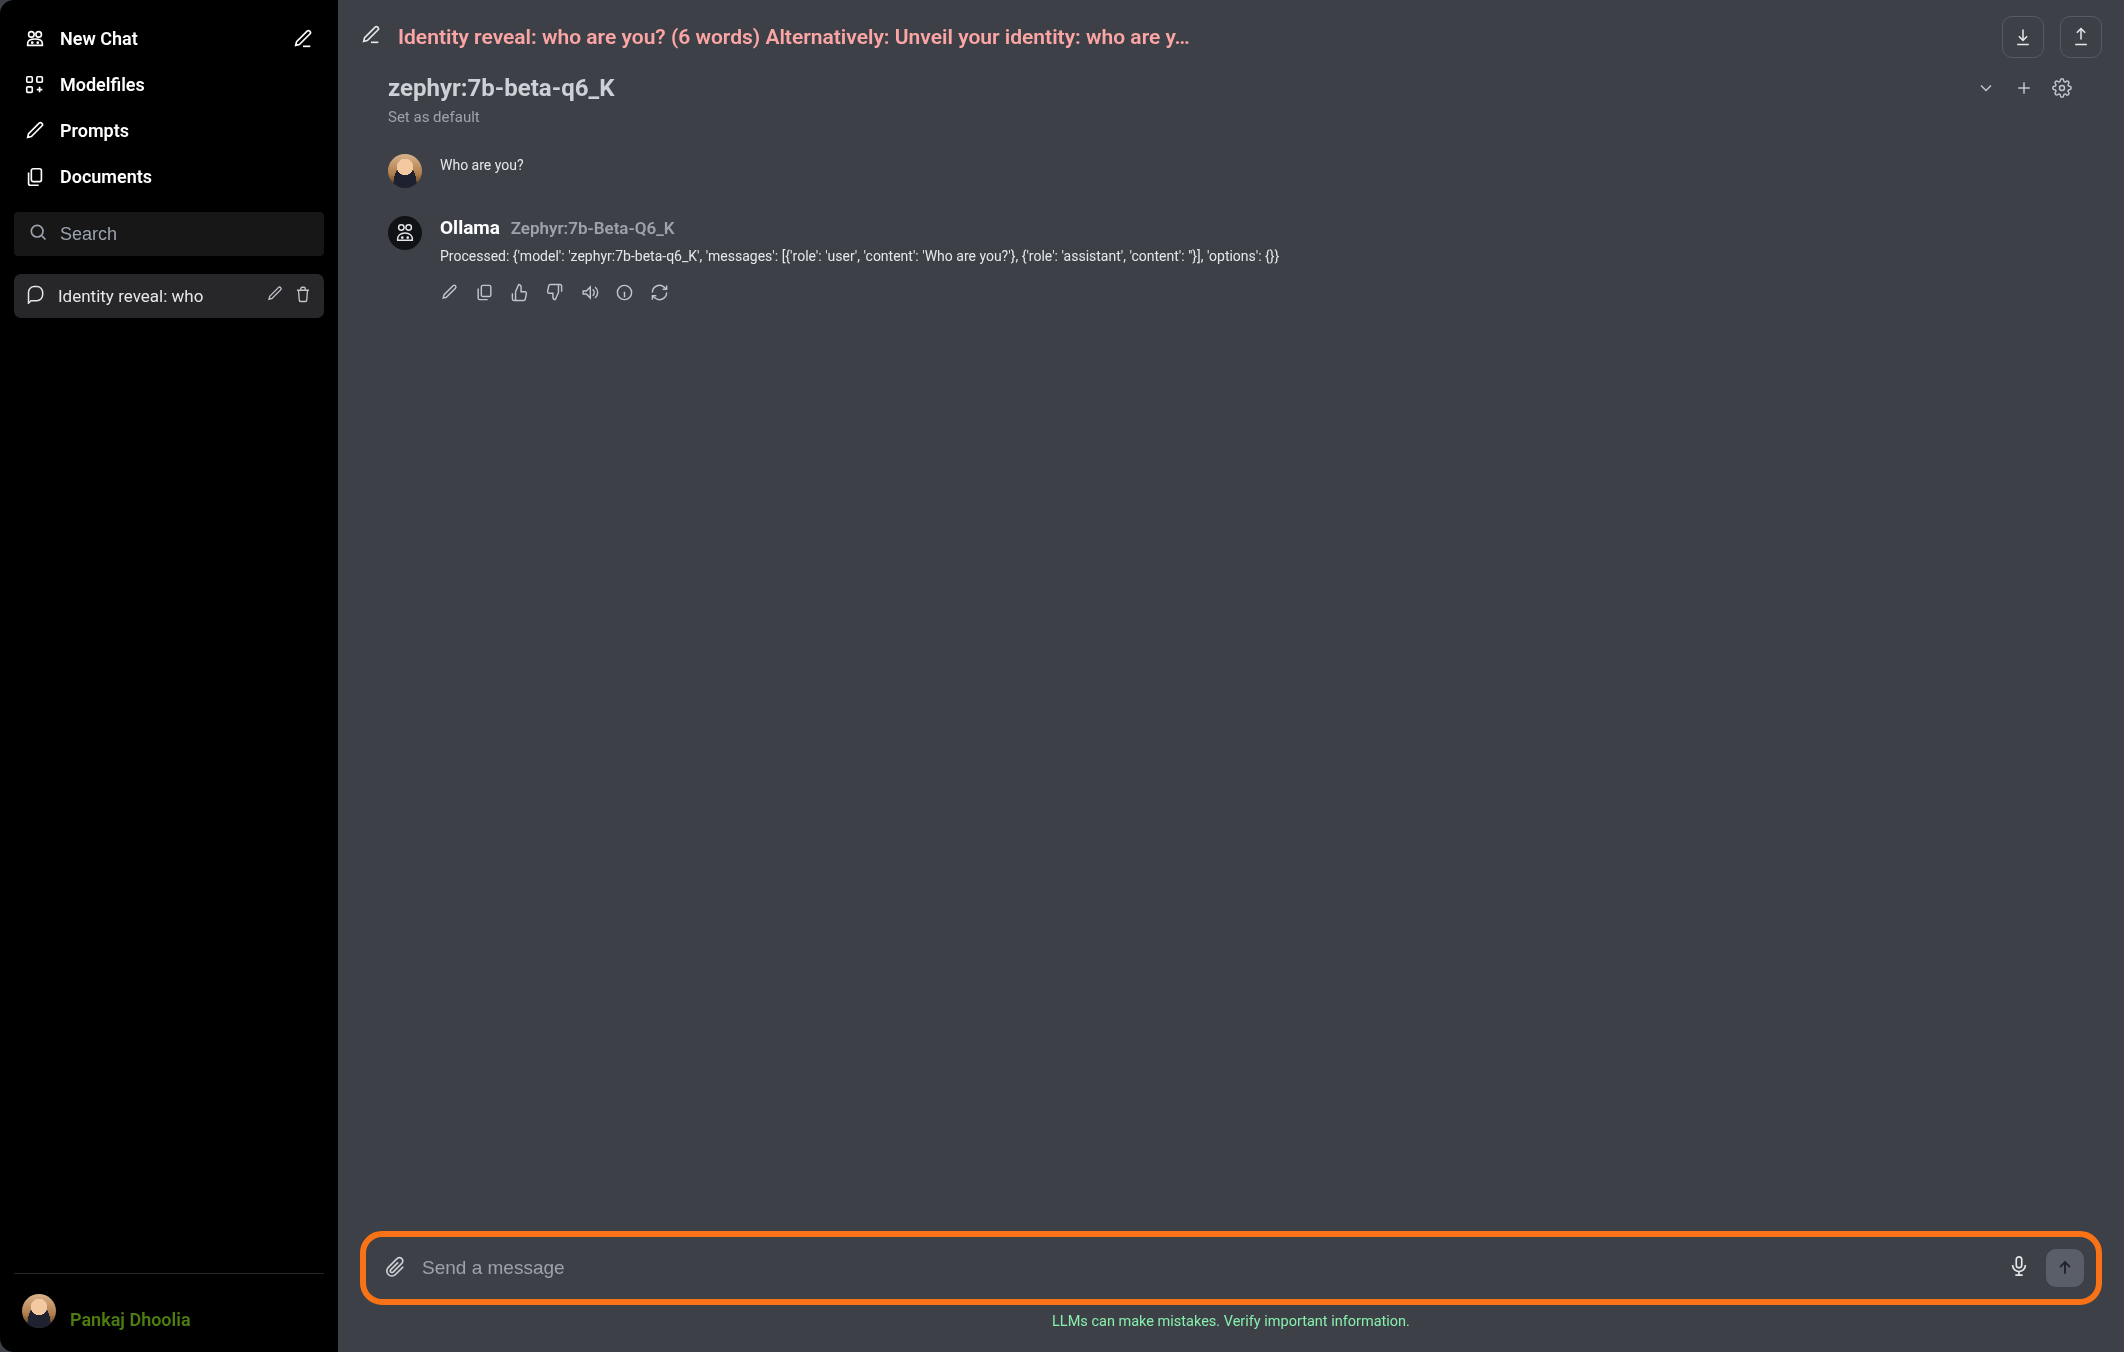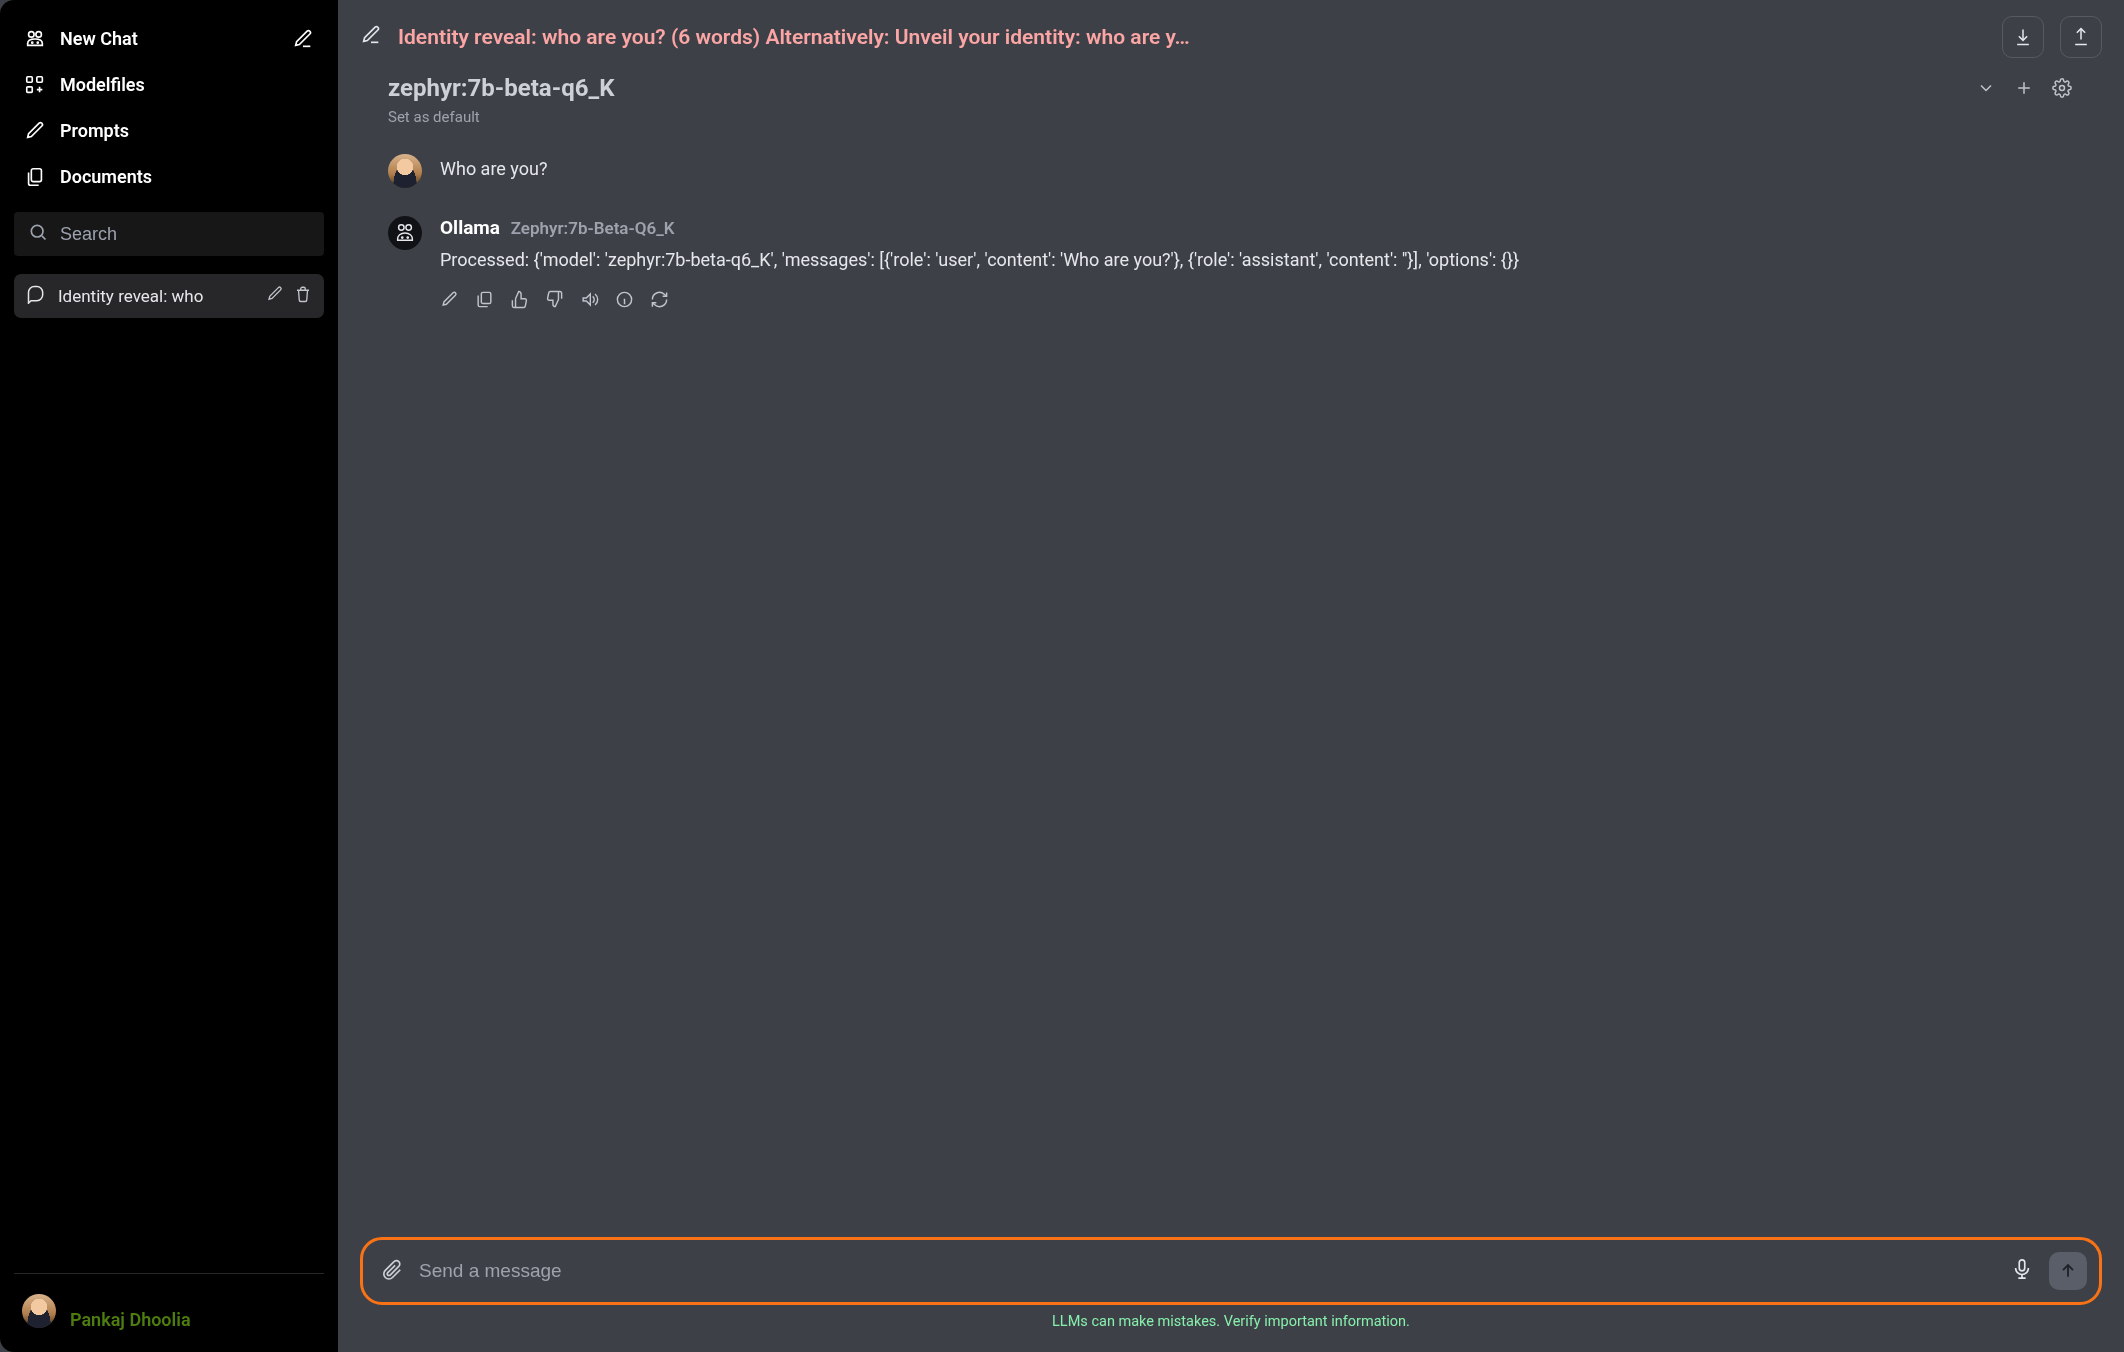--- a/index.html
+++ b/index.html
@@ -156,29 +156,29 @@
   .bot-avatar {
     width:34px; height:34px; border-radius:50%;
     background:#101216;
     display:flex; align-items:center; justify-content:center;
     flex:0 0 34px;
   }
   .bot-avatar svg { width:22px; height:22px; stroke:#e5e7eb; fill:none; stroke-width:1.6; }
   .msg-body { flex:1; min-width:0; }
   .msg-author { font-size:19px; font-weight:700; color:#ffffff; margin-bottom:6px; }
   .msg-author .model-tag { font-size:17px; font-weight:600; color:#9ea2ac; margin-left:6px; }
-  .msg-text { font-size:18px; color:#e5e7eb; line-height:1.7; word-wrap:break-word; }
+  .msg-text { font-size:14px; color:#e5e7eb; line-height:1.7; word-wrap:break-word; }
   .msg-actions { display:flex; gap:16px; margin-top:14px; }
   .msg-actions .mini svg { width:19px; height:19px; stroke:#c0c4cc; fill:none; stroke-width:1.8; cursor:pointer; }
 
   .composer-wrap {
     padding: 0 22px 8px 22px;
   }
   .composer {
-    border: 3px solid #f97316;
+    border: 6px solid #f97316;
     border-radius: 22px;
     display:flex;
     align-items:center;
     gap: 16px;
     padding: 12px 12px 12px 18px;
     background: #3d4147;
   }
   .composer svg.attach { width:22px; height:22px; stroke:#cdd0d6; fill:none; stroke-width:1.8; }
   .composer input {
     flex:1; background:transparent; border:none; outline:none;

